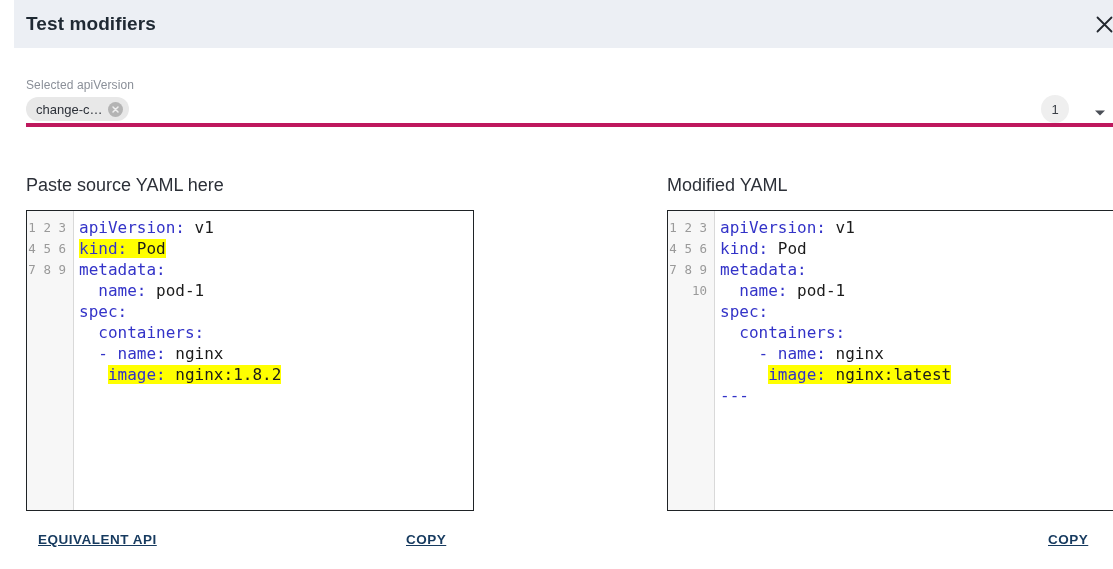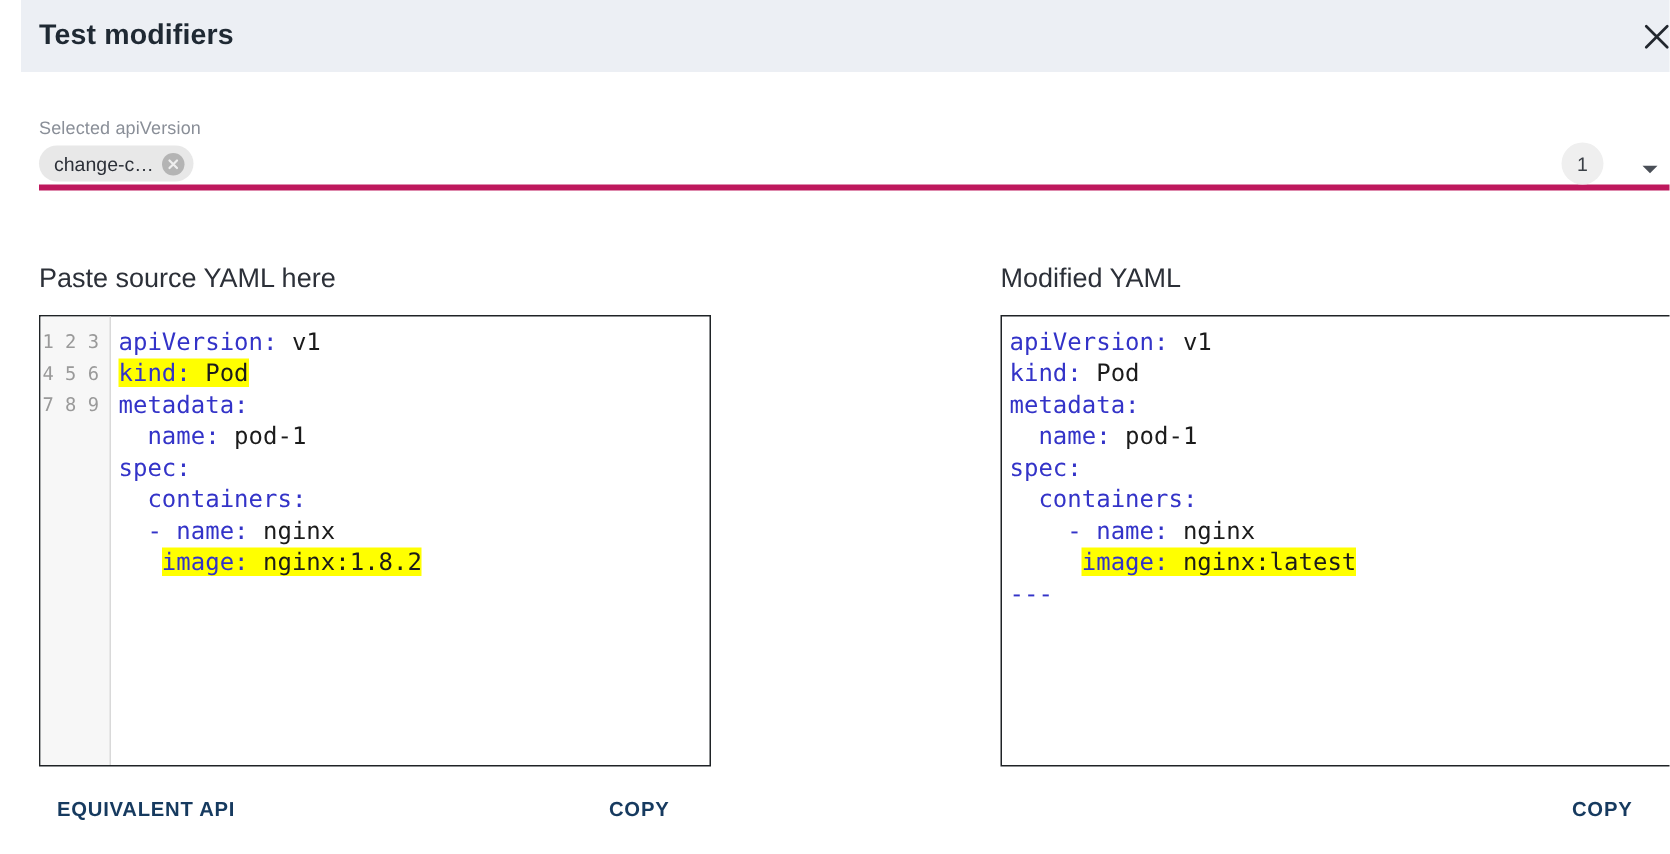--- a/index.html
+++ b/index.html
@@ -122,21 +122,21 @@
     font-family: "Liberation Sans", sans-serif;
     font-size: 13px; font-weight: 700; letter-spacing: 0.6px;
     cursor: pointer;
   }
 
   
   .action {
     position: absolute; top: 532px;
     font-size: 13.5px; font-weight: 700; letter-spacing: 0.5px;
     color: #163a5f; background: transparent; border: none;
-    cursor: pointer; font-family: "Liberation Sans", sans-serif;
+    cursor: pointer; font-family: "Liberation Sans", sans-serif; text-decoration: underline;
   }
   .action.equivalent { left: 24px; }
   .action.clear      { left: 392px; }
   .action.copy       { left: 1034px; }
 </style>
 </head>
 <body>
 
 <div class="app">
 
@@ -180,20 +180,30 @@
 4
 5
 6
 7
 8
 9</div>
     <div class="code" id="code-left"><div><span><span class="k">apiVersion:</span><span class="v"> v1</span></span></div><div><span class="hl"><span class="k">kind:</span><span class="v"> Pod</span></span></div><div><span><span class="k">metadata:</span></span></div><div>  <span><span class="k">name:</span><span class="v"> pod-1</span></span></div><div><span><span class="k">spec:</span></span></div><div>  <span><span class="k">containers:</span></span></div><div>  <span><span class="k">- name:</span><span class="v"> nginx</span></span></div><div>   <span class="hl"><span class="k">image:</span><span class="v"> nginx:1.8.2</span></span></div><div>&nbsp;</div></div>
   </div>
 
   <div class="editor right">
+    <div class="gutter" id="gutter-right">1
+2
+3
+4
+5
+6
+7
+8
+9
+10</div>
     <div class="code" id="code-right"><div><span><span class="k">apiVersion:</span><span class="v"> v1</span></span></div><div><span><span class="k">kind:</span><span class="v"> Pod</span></span></div><div><span><span class="k">metadata:</span></span></div><div>  <span><span class="k">name:</span><span class="v"> pod-1</span></span></div><div><span><span class="k">spec:</span></span></div><div>  <span><span class="k">containers:</span></span></div><div>    <span><span class="k">- name:</span><span class="v"> nginx</span></span></div><div>     <span class="hl"><span class="k">image:</span><span class="v"> nginx:latest</span></span></div><div><span><span class="doc">---</span></span></div><div>&nbsp;</div></div>
   </div>
 
 
   <button class="action equivalent">EQUIVALENT API</button>
   <button class="action clear">COPY</button>
   <button class="action copy">COPY</button>
 
 </div>
 

